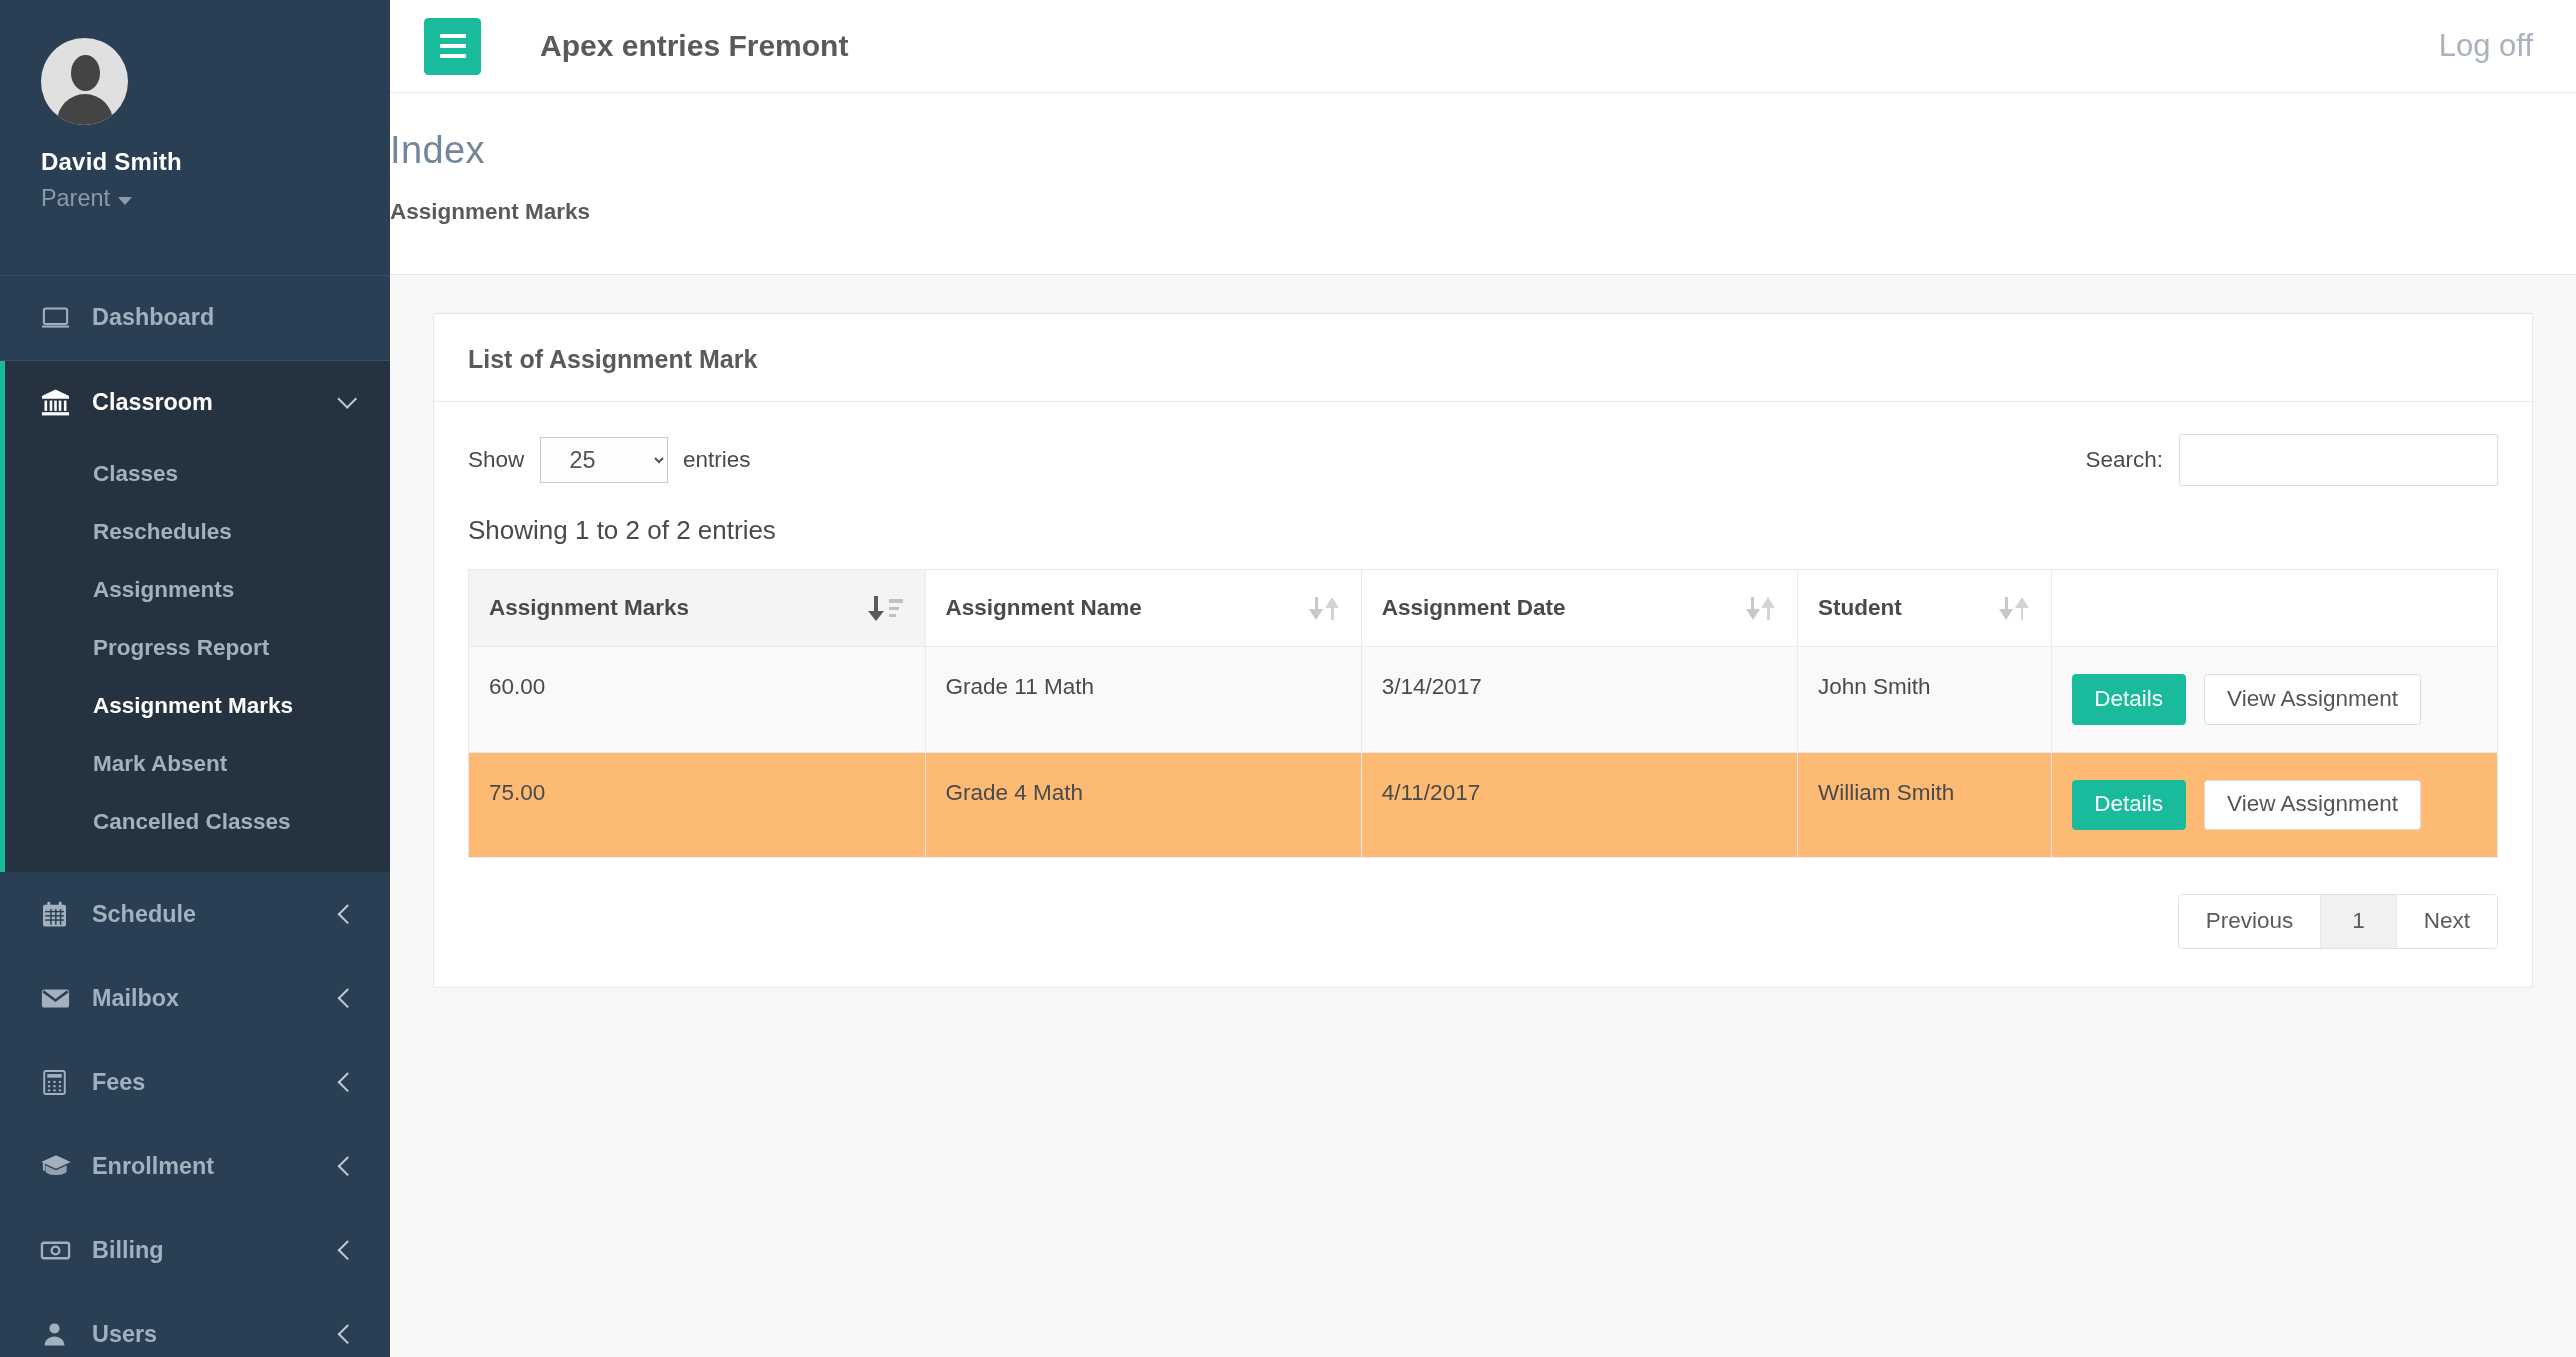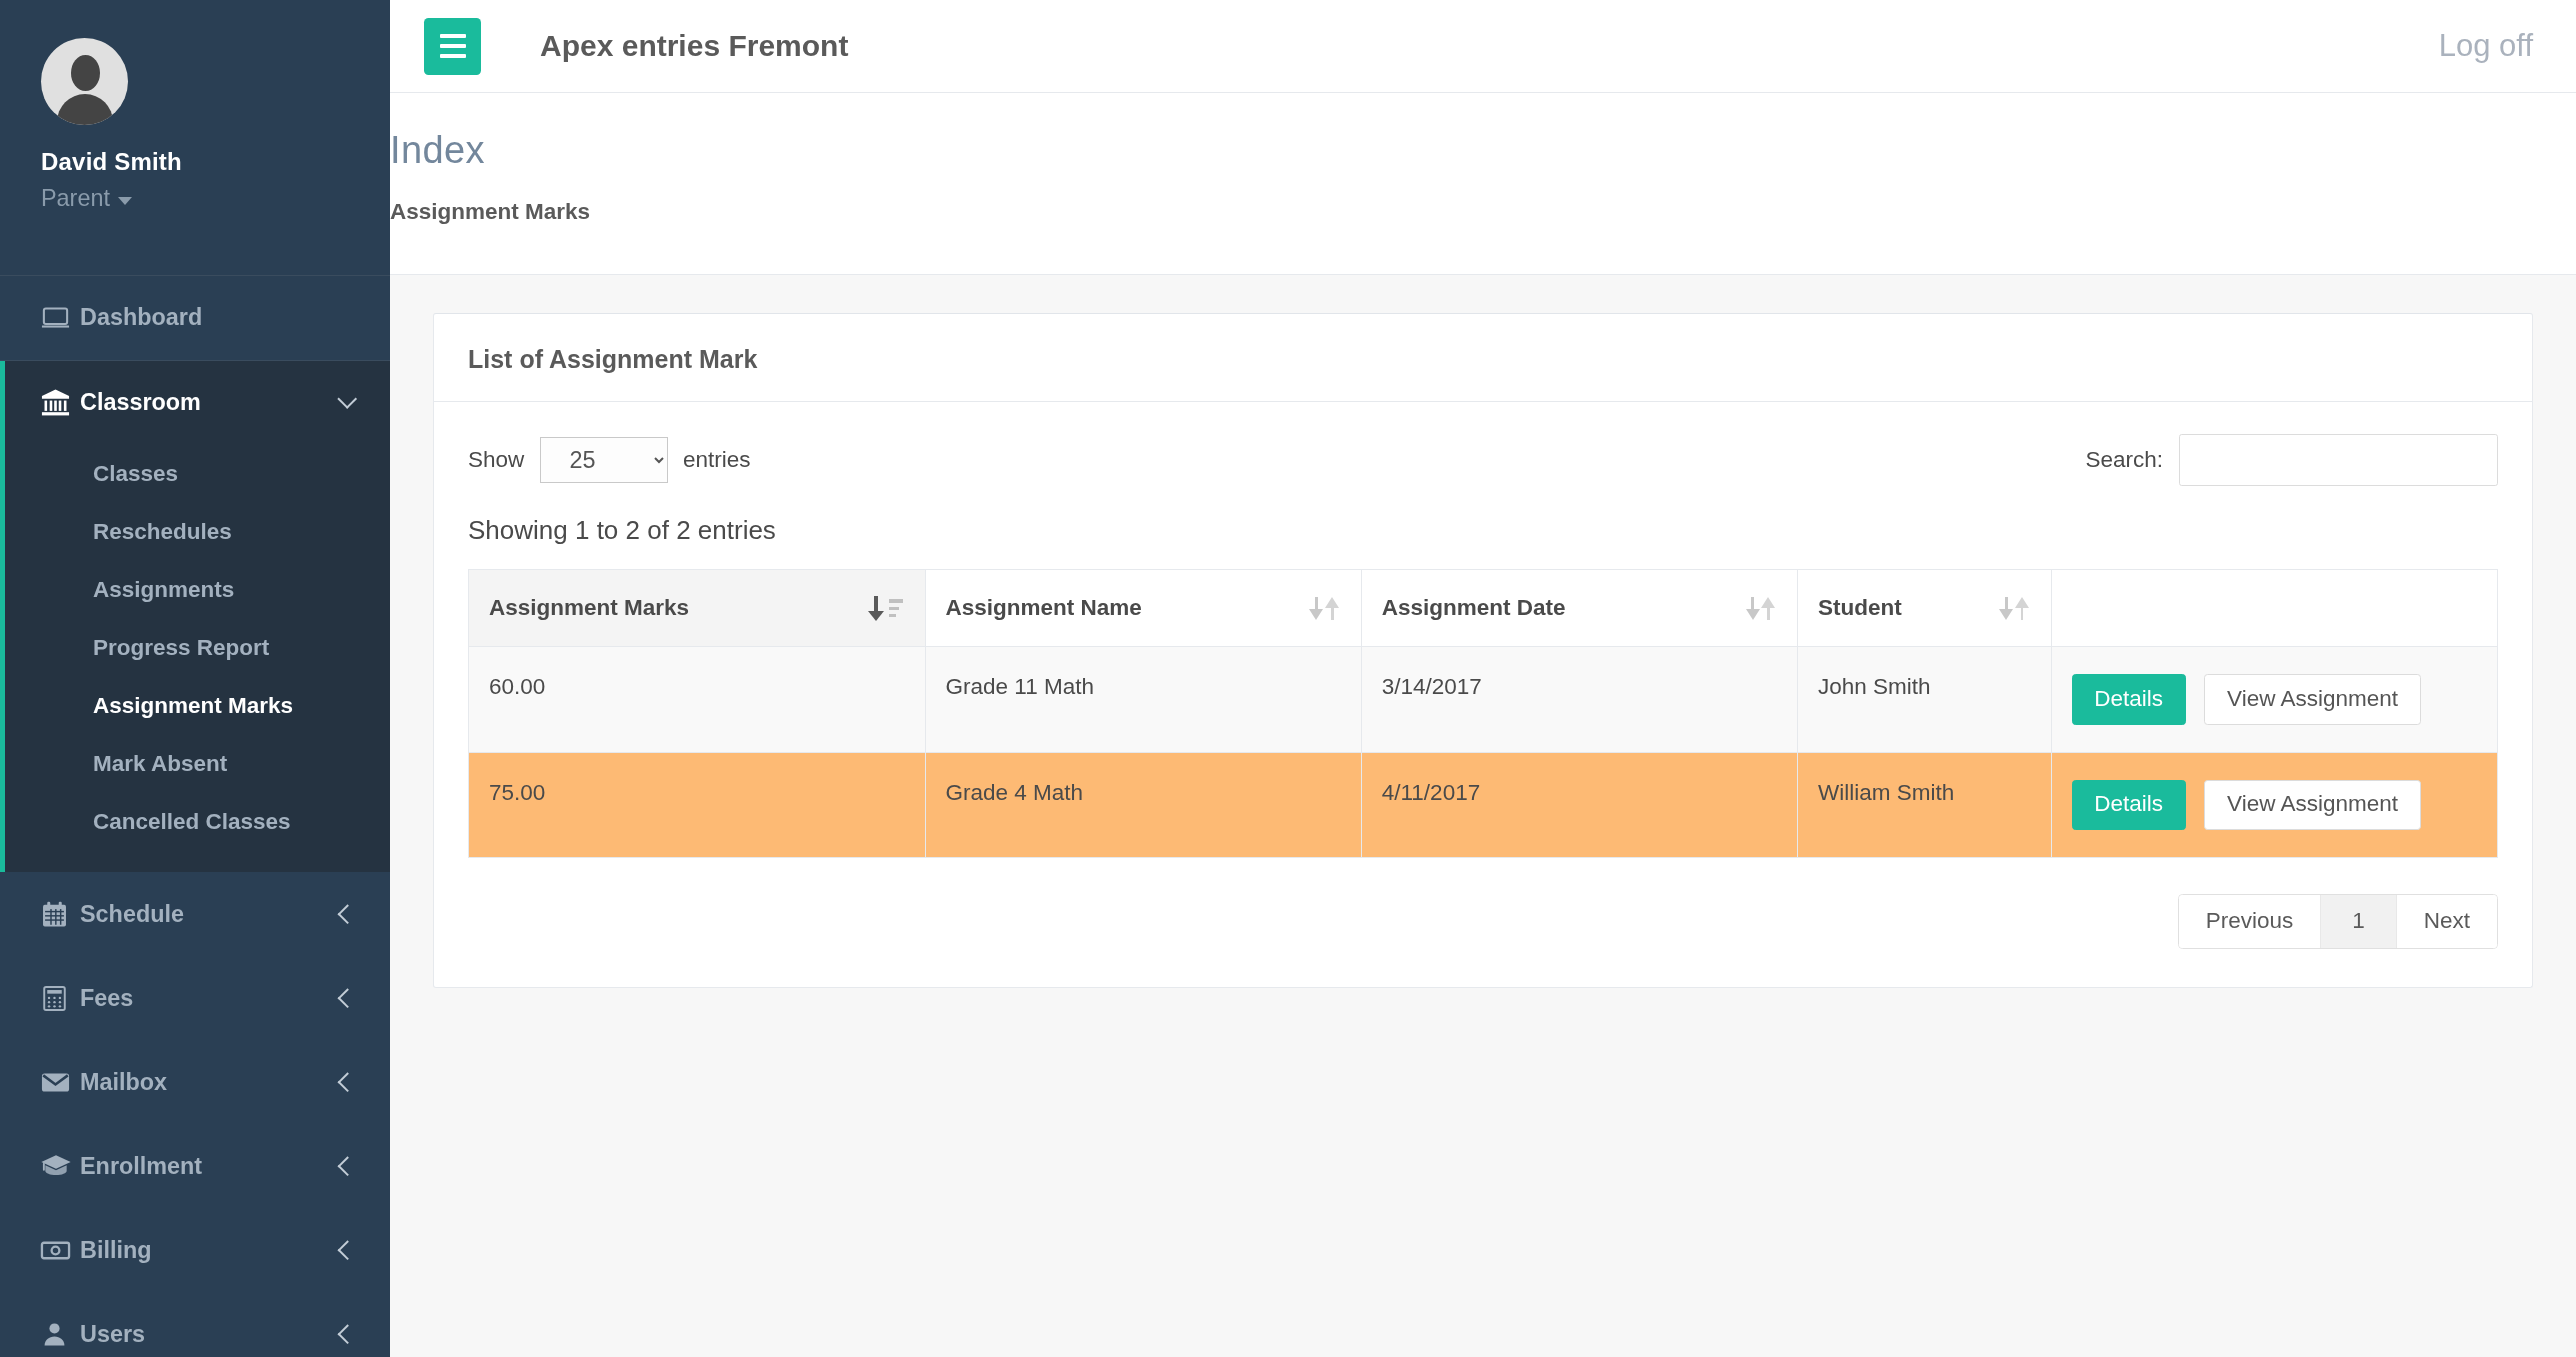--- a/index.html
+++ b/index.html
@@ -89,21 +89,21 @@
     font-size: 23.4px;
     font-weight: bold;
     cursor: pointer;
     position: relative;
   }
   .nav-item .ico {
     width: 40px; flex: 0 0 40px;
     display: flex; align-items: center;
     color: #a3b1bf;
   }
-  .nav-item .lbl { flex: 1 1 auto; }
+  .nav-item .lbl { flex: 1 1 auto; margin-left: 12px; }
   .nav-item.active-parent { color: #ffffff; }
   .nav-item.active-parent .ico { color: #ffffff; }
 
   .chev {
     display: inline-block;
     width: 14.4px; height: 14.4px;
     border-right: 2.7px solid #c3cdd7;
     border-bottom: 2.7px solid #c3cdd7;
   }
   .chev.left  { transform: rotate(135deg); }
@@ -408,48 +408,48 @@
           </svg>
         </span>
         <span class="lbl">Schedule</span>
         <span class="chev left"></span>
       </div>
     </div>
 
     <div class="nav-block">
       <div class="nav-item">
         <span class="ico">
+          <svg width="31" height="31" viewBox="0 0 24 24" fill="currentColor">
+            <rect x="1.5" y="5" width="21" height="14" rx="2"></rect>
+            <path d="M2.5 6.5 12 13.5l9.5-7" fill="none" stroke="#2a3f54" stroke-width="2"></path>
+          </svg>
+        </span>
+        <span class="lbl">Mailbox</span>
+        <span class="chev left"></span>
+      </div>
+    </div>
+
+    <div class="nav-block">
+      <div class="nav-item">
+        <span class="ico">
           <svg width="29" height="29" viewBox="0 0 24 24" fill="none" stroke="currentColor" stroke-width="1.6">
             <rect x="3.5" y="2.5" width="17" height="19" rx="1.5"></rect>
             <rect x="6" y="5" width="12" height="3" fill="currentColor" stroke="none"></rect>
             <circle cx="7.5" cy="11.5" r="1" fill="currentColor" stroke="none"></circle>
             <circle cx="12" cy="11.5" r="1" fill="currentColor" stroke="none"></circle>
             <circle cx="16.5" cy="11.5" r="1" fill="currentColor" stroke="none"></circle>
             <circle cx="7.5" cy="15" r="1" fill="currentColor" stroke="none"></circle>
             <circle cx="12" cy="15" r="1" fill="currentColor" stroke="none"></circle>
             <circle cx="16.5" cy="15" r="1" fill="currentColor" stroke="none"></circle>
             <circle cx="7.5" cy="18.5" r="1" fill="currentColor" stroke="none"></circle>
             <circle cx="12" cy="18.5" r="1" fill="currentColor" stroke="none"></circle>
             <circle cx="16.5" cy="18.5" r="1" fill="currentColor" stroke="none"></circle>
           </svg>
         </span>
         <span class="lbl">Fees</span>
-        <span class="chev left"></span>
-      </div>
-    </div>
-
-    <div class="nav-block">
-      <div class="nav-item">
-        <span class="ico">
-          <svg width="31" height="31" viewBox="0 0 24 24" fill="currentColor">
-            <rect x="1.5" y="5" width="21" height="14" rx="2"></rect>
-            <path d="M2.5 6.5 12 13.5l9.5-7" fill="none" stroke="#2a3f54" stroke-width="2"></path>
-          </svg>
-        </span>
-        <span class="lbl">Mailbox</span>
         <span class="chev left"></span>
       </div>
     </div>
 
     <div class="nav-block">
       <div class="nav-item">
         <span class="ico">
           <svg width="32" height="32" viewBox="0 0 24 24" fill="currentColor">
             <path d="M12 4 1 9l11 5 11-5-11-5z"></path>
             <path d="M4 11.5v4.2c0 1.6 3.6 3.1 8 3.1s8-1.5 8-3.1V11.5l-8 3.6-8-3.6z" opacity=".85"></path>

